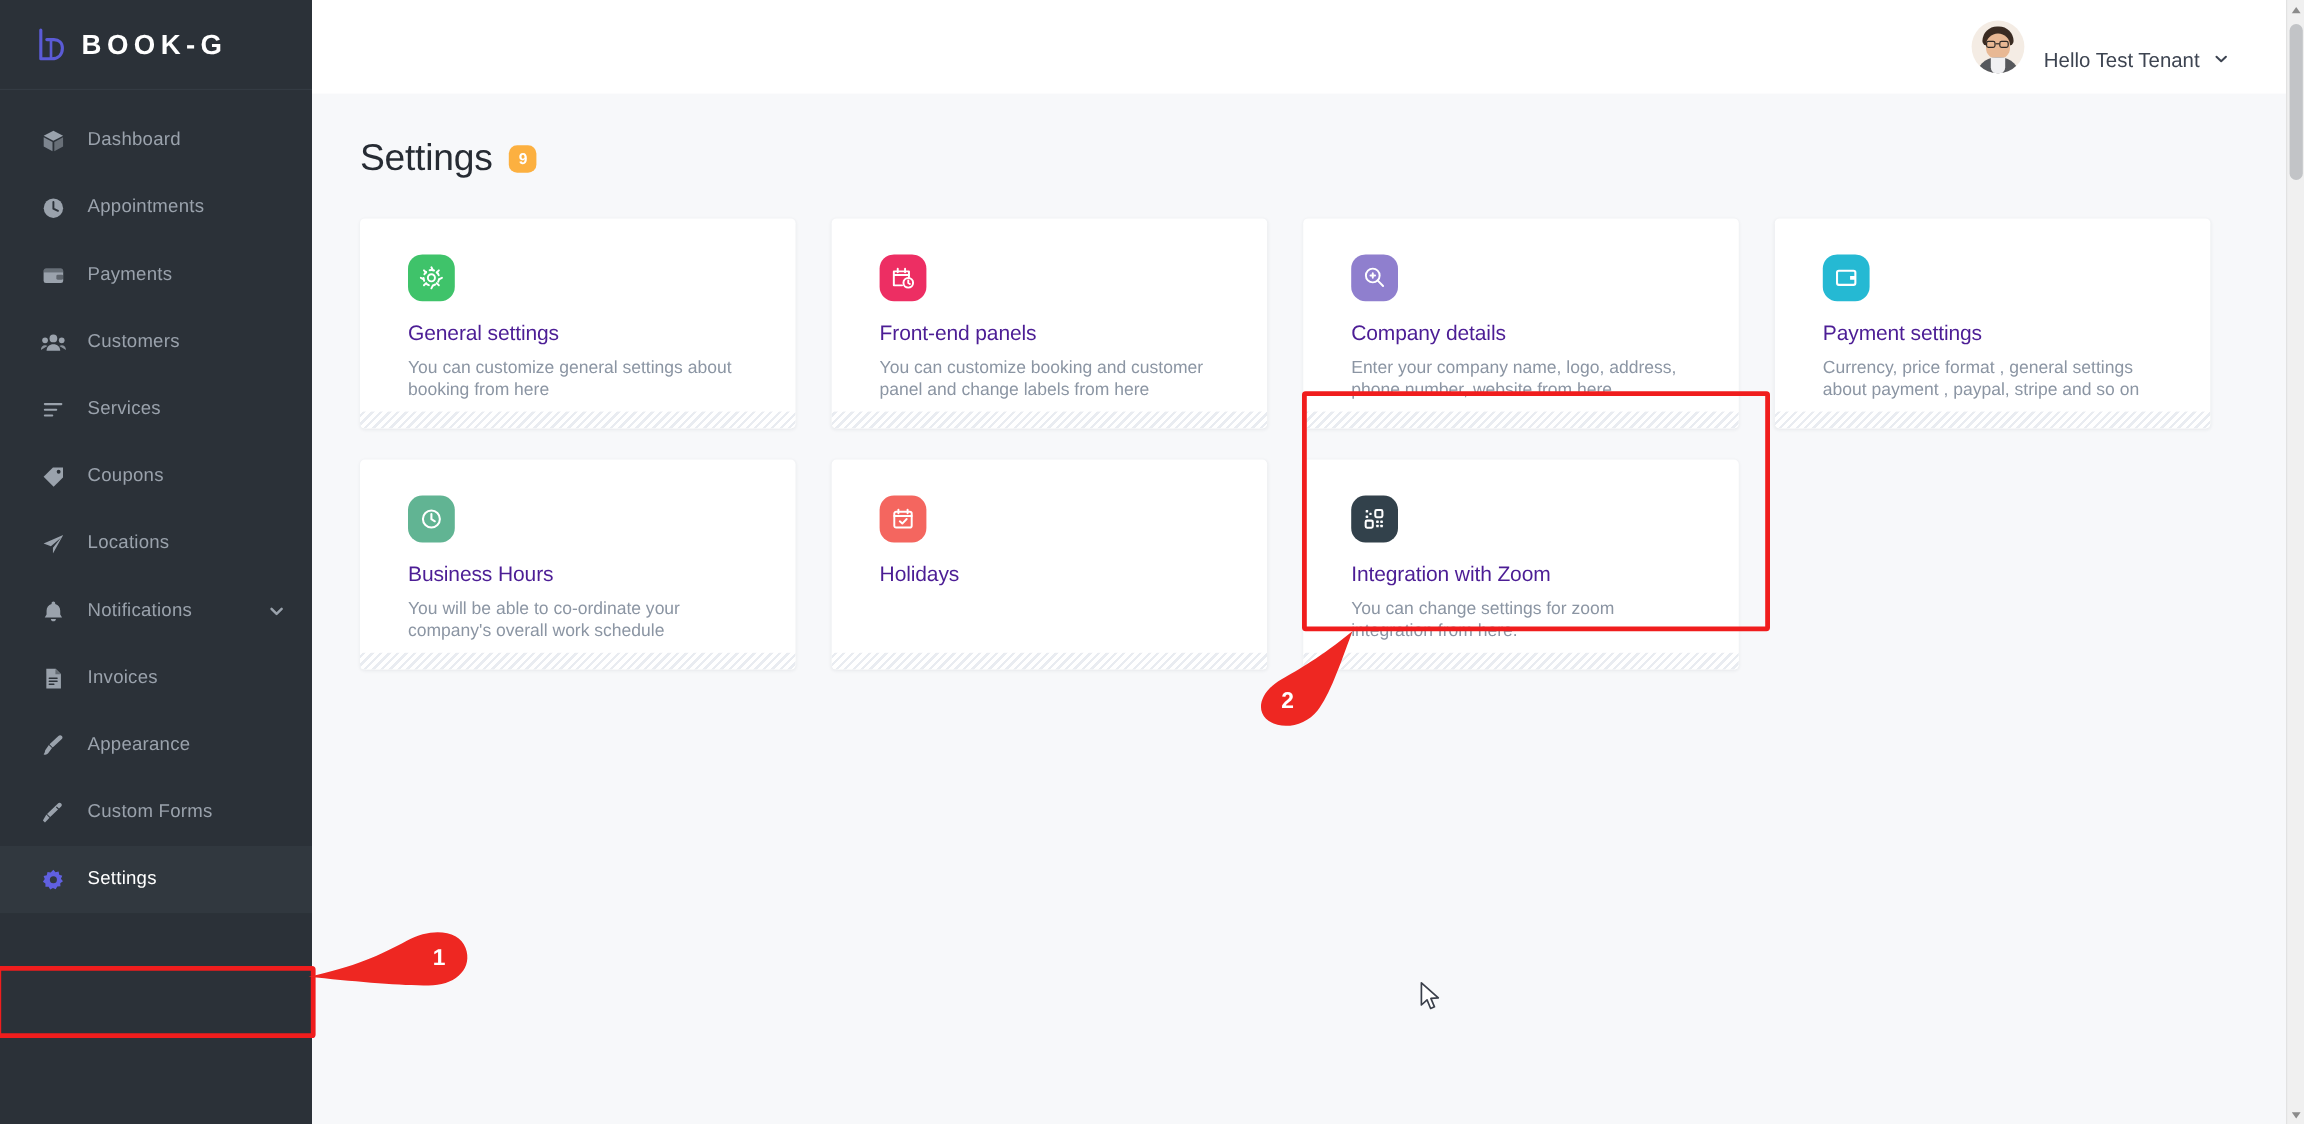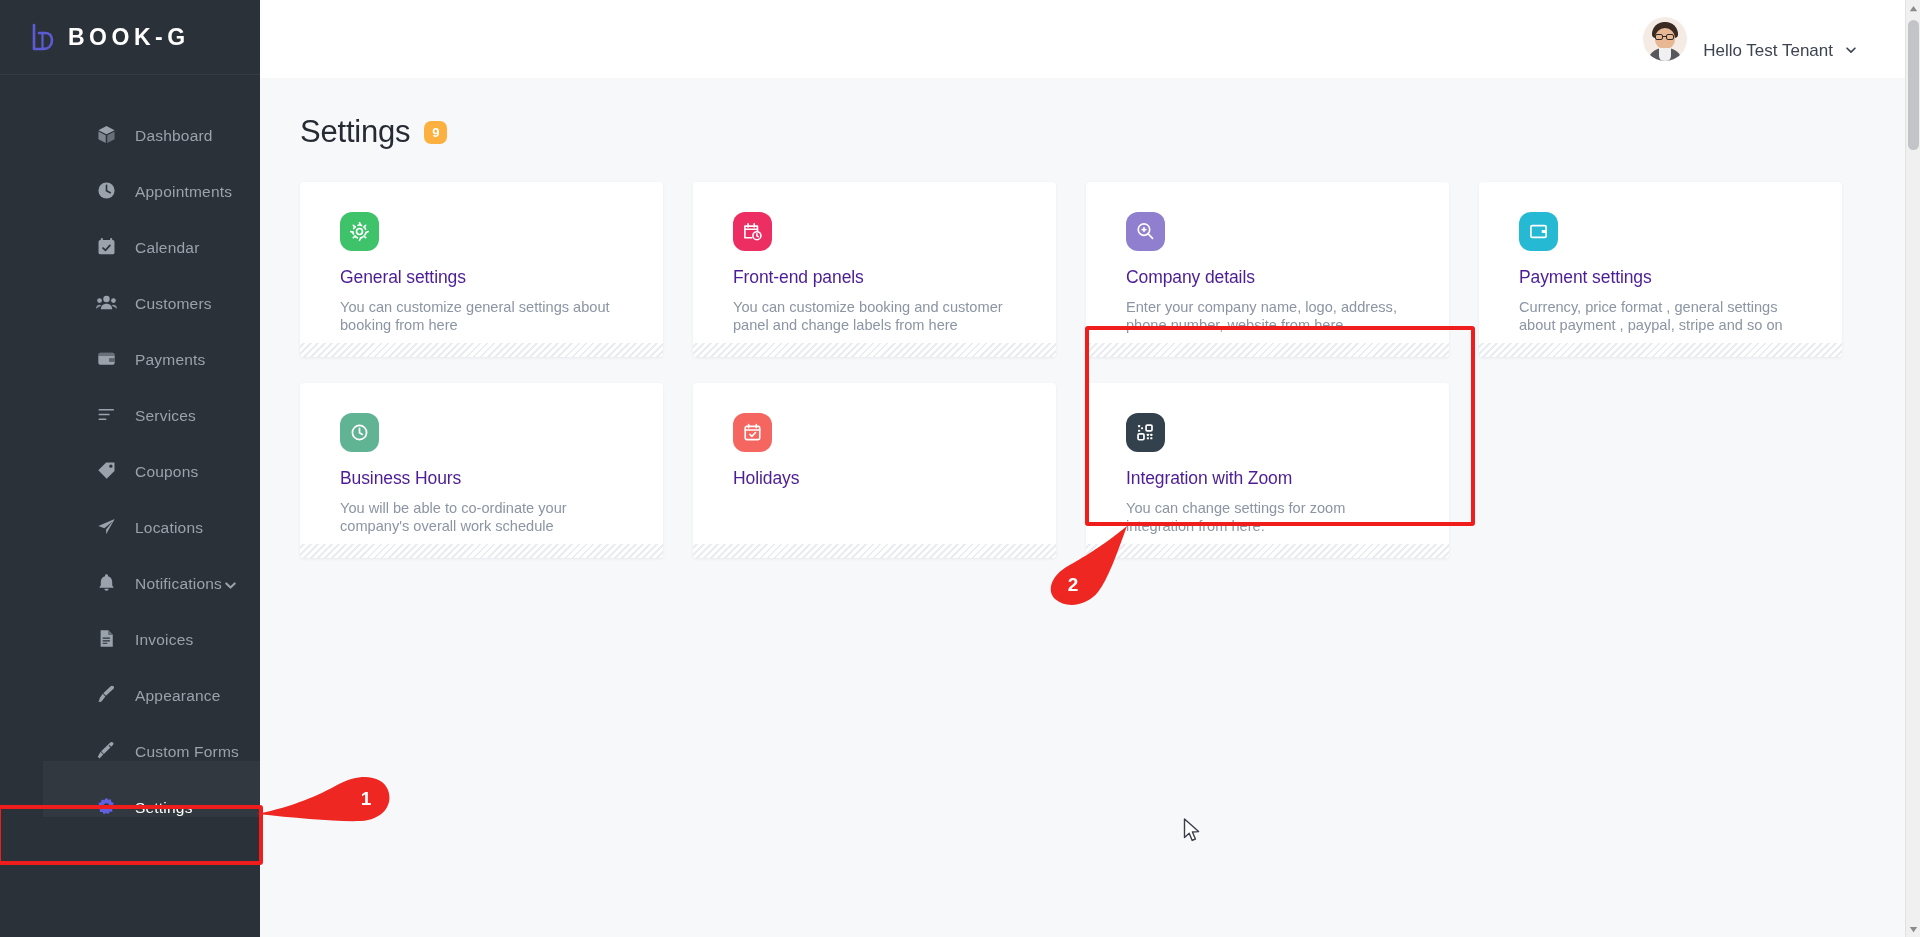--- a/index.html
+++ b/index.html
@@ -35,26 +35,25 @@
     color: #ffffff;
     font-size: 23px;
     font-weight: bold;
     letter-spacing: 4.5px;
   }
 
   .nav { padding-top: 14px; flex: 1 1 auto; }
   .nav-item {
     height: 56px;
     display: flex;
-    align-items: flex-end;
-    padding-left: 52px;
+    align-items: center;
+    padding-left: 33px;
     padding-right: 22px;
     cursor: pointer;
     position: relative;
-    margin-left: 43px;
   }
   .nav-item .ico {
     width: 22px; height: 22px;
     margin-right: 18px;
     display: flex; align-items: center; justify-content: center;
     flex: 0 0 auto;
   }
   .nav-item .ico svg { display: block; }
   .nav-label {
     color: #9aa2ac;
@@ -262,55 +261,44 @@
       <div class="nav-item">
         <span class="ico">
           <svg width="19" height="19" viewBox="0 0 20 20" fill="#9aa2ac">
             <circle cx="10" cy="10" r="8.5"></circle>
             <path d="M10 4.6 L10 10.3 L14 12.3" stroke="#2b3138" stroke-width="1.7" fill="none" stroke-linecap="round"></path>
           </svg>
         </span>
         <span class="nav-label">Appointments</span>
       </div>
 
-      <div class="nav-item">
-        <span class="ico">
-          <svg width="19" height="19" viewBox="0 0 20 20" fill="#9aa2ac">
-            <rect x="1.6" y="3.2" width="16.8" height="15" rx="2"></rect>
-            <rect x="4" y="1" width="2.2" height="4.2" rx="1" fill="#9aa2ac"></rect>
-            <rect x="13.8" y="1" width="2.2" height="4.2" rx="1" fill="#9aa2ac"></rect>
-            <path d="M6.4 11.6 L9 14 L13.6 8.8" stroke="#2b3138" stroke-width="1.8" fill="none" stroke-linecap="round" stroke-linejoin="round"></path>
-          </svg>
-        </span>
-        <span class="nav-label">Calendar</span>
+
+      <div class="nav-item">
+        <span class="ico">
+          <svg width="19" height="19" viewBox="0 0 20 20" fill="#9aa2ac">
+            <rect x="1.4" y="4" width="17.2" height="12.6" rx="2"></rect>
+            <rect x="1.4" y="4" width="17.2" height="3.4" fill="#2b3138" opacity=".45"></rect>
+            <rect x="12.6" y="9.4" width="6" height="4.4" rx="1.2" fill="#2b3138" opacity=".55"></rect>
+          </svg>
+        </span>
+        <span class="nav-label">Payments</span>
       </div>
 
       <div class="nav-item">
         <span class="ico">
           <svg width="21" height="19" viewBox="0 0 22 20" fill="#9aa2ac">
             <circle cx="11" cy="6.4" r="3.4"></circle>
             <path d="M5 17.2 C5 13.6 7.6 11.4 11 11.4 C14.4 11.4 17 13.6 17 17.2 Z"></path>
             <circle cx="3.7" cy="8" r="2.5"></circle>
             <path d="M0 16.6 C0 14 1.6 12.4 3.7 12.4 C4.5 12.4 5.2 12.6 5.8 13" opacity=".85"></path>
             <circle cx="18.3" cy="8" r="2.5"></circle>
             <path d="M22 16.6 C22 14 20.4 12.4 18.3 12.4 C17.5 12.4 16.8 12.6 16.2 13" opacity=".85"></path>
           </svg>
         </span>
         <span class="nav-label">Customers</span>
-      </div>
-
-      <div class="nav-item">
-        <span class="ico">
-          <svg width="19" height="19" viewBox="0 0 20 20" fill="#9aa2ac">
-            <rect x="1.4" y="4" width="17.2" height="12.6" rx="2"></rect>
-            <rect x="1.4" y="4" width="17.2" height="3.4" fill="#2b3138" opacity=".45"></rect>
-            <rect x="12.6" y="9.4" width="6" height="4.4" rx="1.2" fill="#2b3138" opacity=".55"></rect>
-          </svg>
-        </span>
-        <span class="nav-label">Payments</span>
       </div>
 
       <div class="nav-item">
         <span class="ico">
           <svg width="19" height="19" viewBox="0 0 20 20" fill="none" stroke="#9aa2ac" stroke-width="1.8" stroke-linecap="round">
             <path d="M2.5 5 H17"></path>
             <path d="M2.5 10 H12.5"></path>
             <path d="M2.5 15 H9"></path>
           </svg>
         </span>

